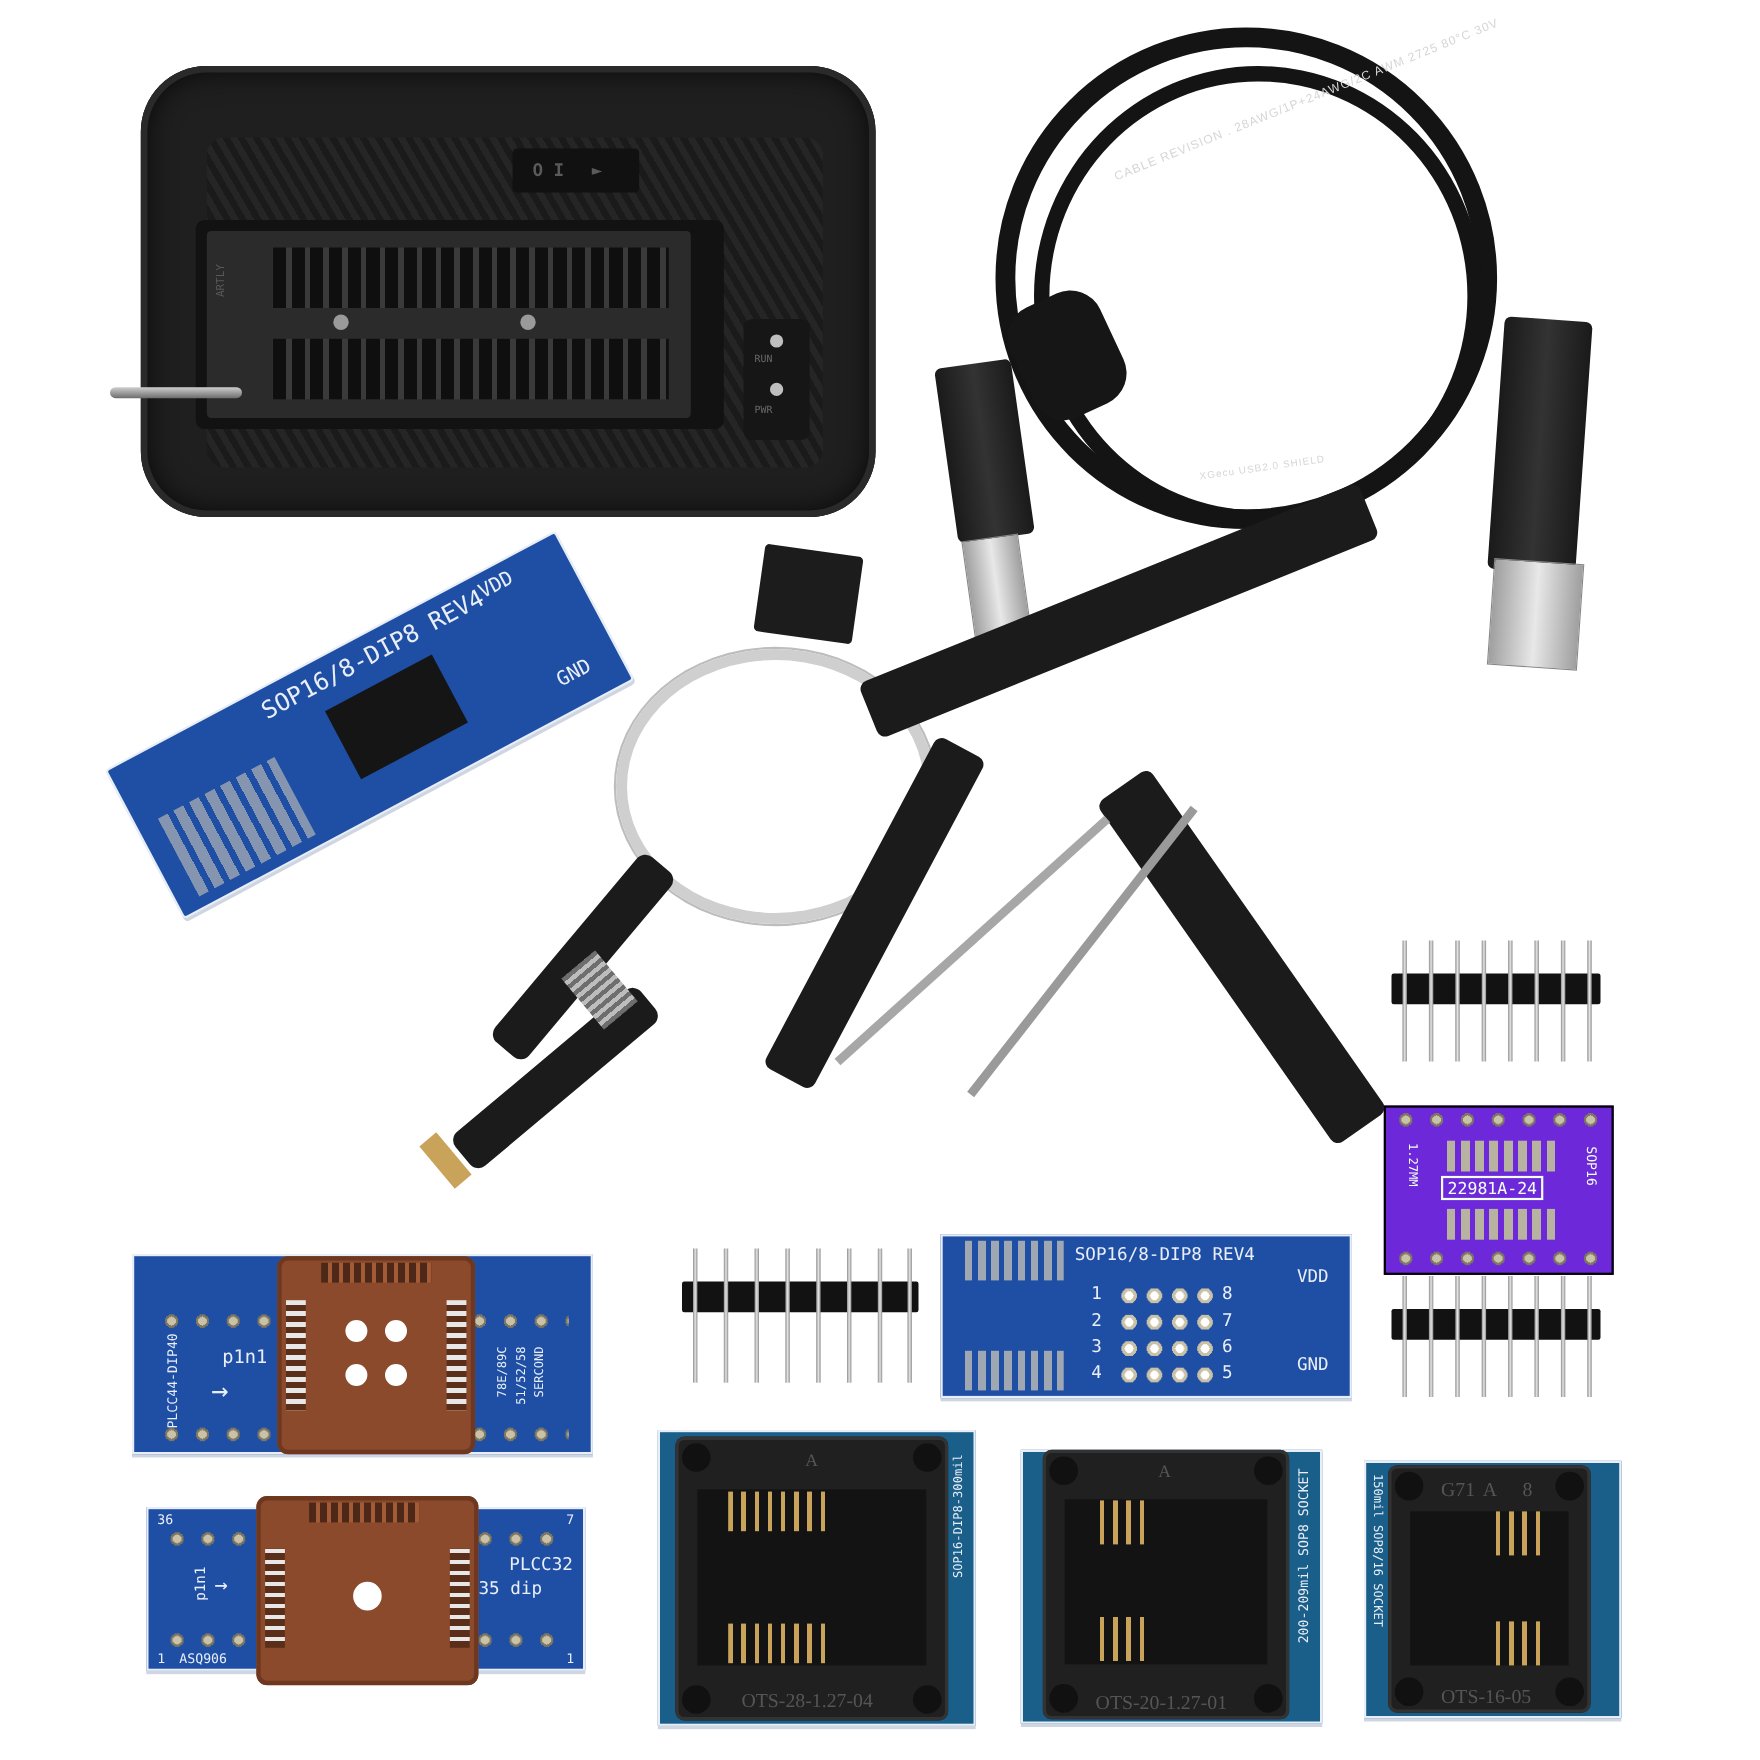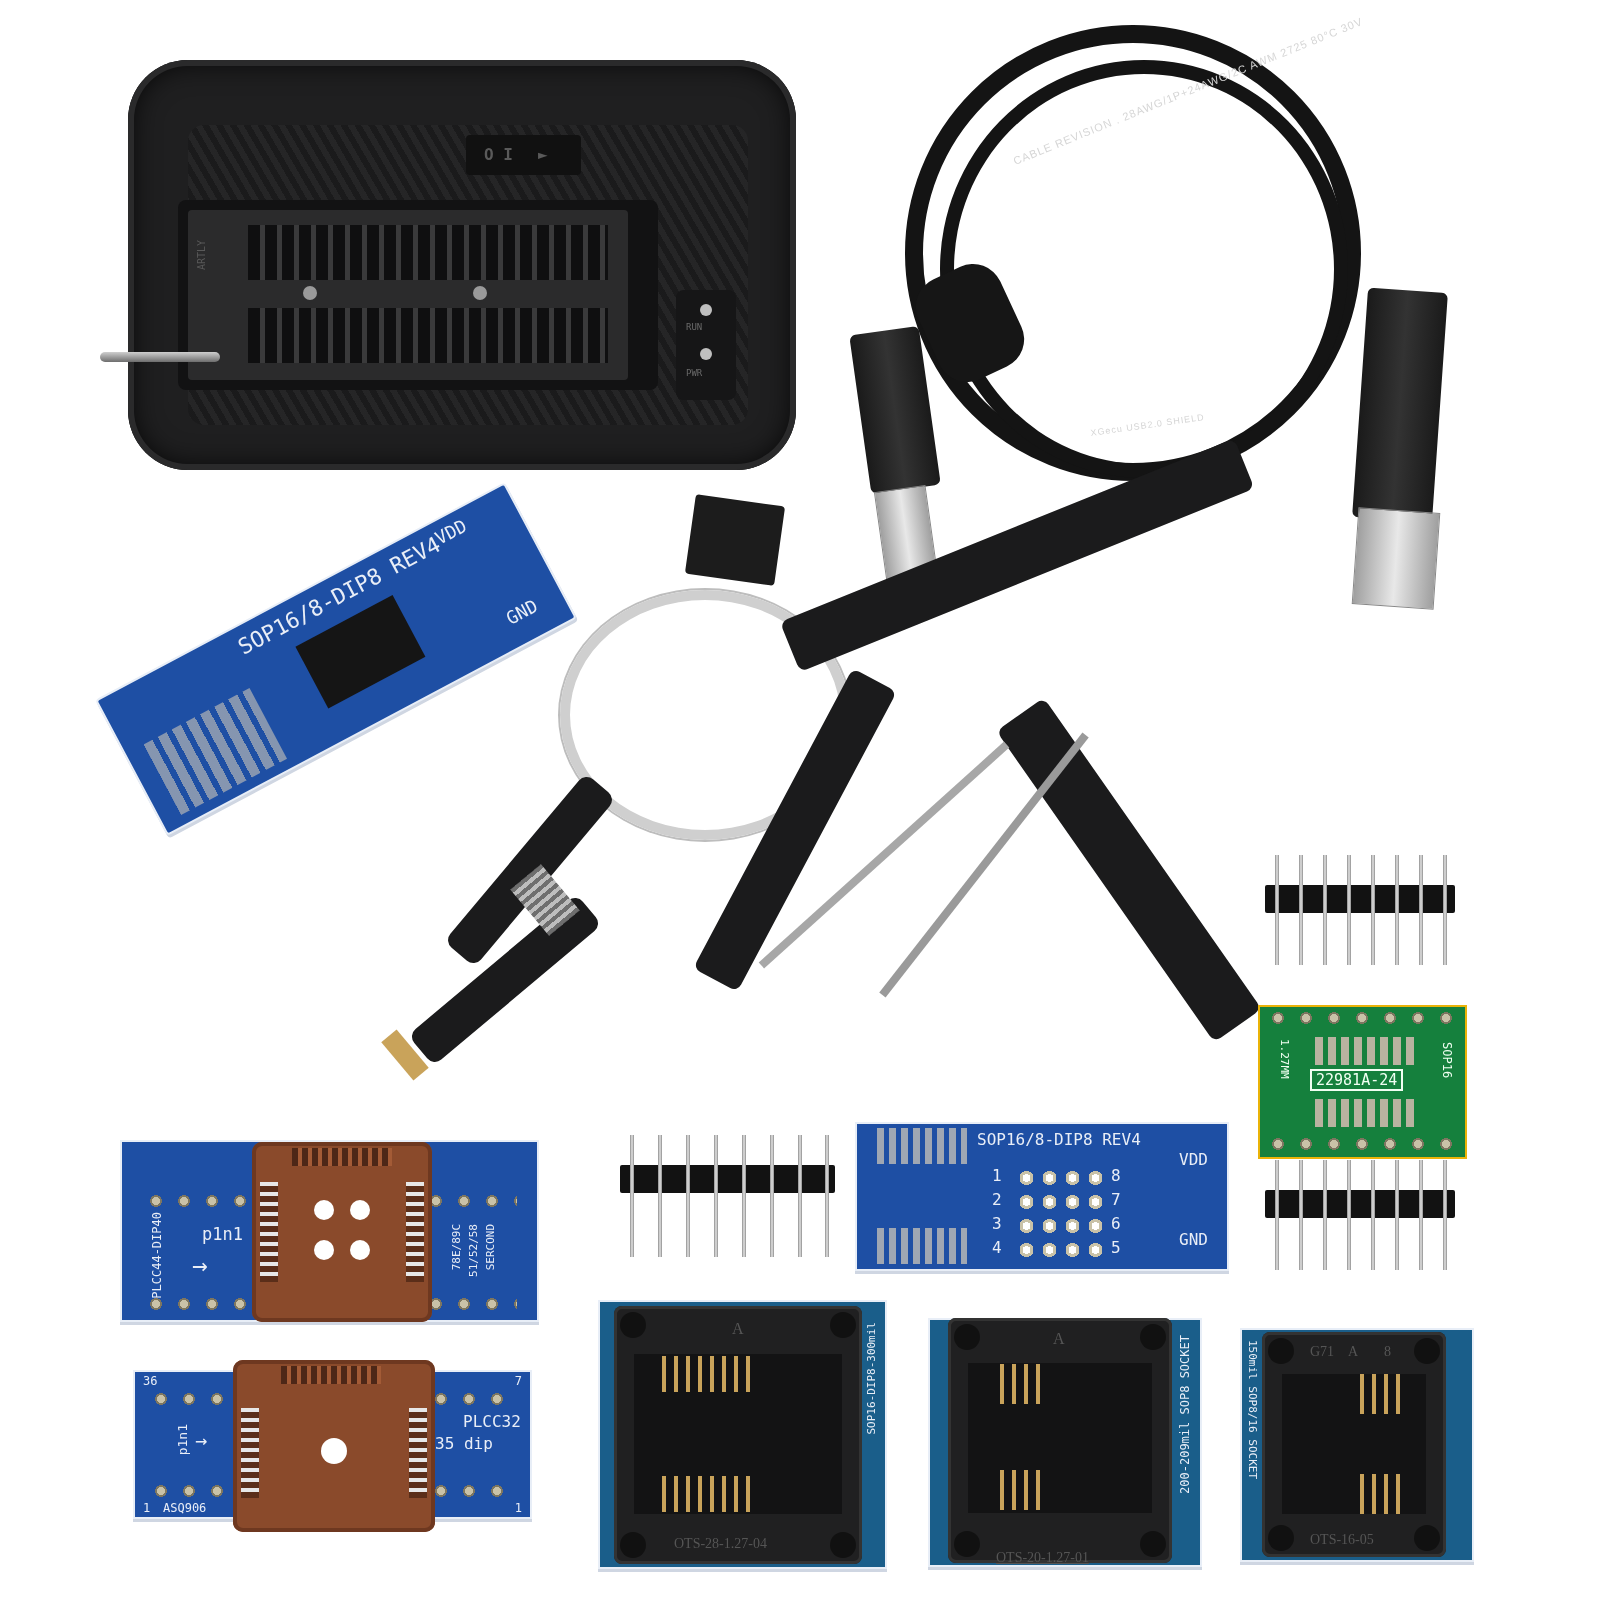--- a/index.html
+++ b/index.html
@@ -31,31 +31,31 @@
   .usb-metal{background:linear-gradient(90deg,#9f9f9f,#e8e8e8,#9f9f9f);border:1px solid #888;}
 
   
   .pcb-blue{background:#1e4fa4;border:2px solid #e8eef7;box-shadow:0 3px 0 #cfd6e2;}
   .pcb-text{color:#e9eef7;font-family:"DejaVu Sans Mono",monospace;white-space:nowrap;}
   .pad-row{position:absolute;height:14px;background:radial-gradient(circle,#c9c2a8 0 4px,#7d7660 4px 6px,transparent 6px) repeat-x;background-size:28px 14px;}
   .plcc{background:#8a4a2b;border-radius:10px;box-shadow:inset 0 0 0 4px #6e3820;}
   .plcc .hole{position:absolute;background:#fff;border-radius:50%;}
   .plcc .contacts-l,.plcc .contacts-r{position:absolute;width:18px;background:repeating-linear-gradient(#e7e7e7 0 4px,#5b2e19 4px 10px);}
   .plcc .contacts-t{position:absolute;height:18px;background:repeating-linear-gradient(90deg,#4d2717 0 6px,#a35b36 6px 10px);}
-  .pcb-green{background:#15803d;border:2px solid #eab308;}
+  .pcb-green{background:#6d28d9;border:2px solid #000000;}
   .pcb-green .pcb-text{color:#f0fff2;}
   .pin-header{position:absolute;}
   .pin-header .bar{position:absolute;top:22px;height:28px;background:#121212;border-radius:2px;}
   .pin-header .pin{position:absolute;width:4px;background:linear-gradient(90deg,#8d8d8d,#e3e3e3,#8d8d8d);}
   
   .socket{background:#202021;border-radius:8px;box-shadow:inset 0 0 0 3px #333;}
   .socket .cavity{position:absolute;background:#131314;}
   .socket .gold{position:absolute;background:repeating-linear-gradient(90deg,#c9a35a 0 4px,transparent 4px 12px);}
   .socket .corner{position:absolute;width:26px;height:26px;border-radius:50%;background:#111;}
-  .socket .stamp{position:absolute;color:#555;font-size:14px;font-family:"Liberation Serif",serif;}
+  .socket .stamp{position:absolute;color:#555;font-size:18px;font-family:"Liberation Serif",serif;}
   
   .black-plastic{background:#1b1b1c;}
   .ribbon{border:10px solid #cfcfcf;border-radius:50%;box-shadow:0 0 0 2px #bdbdbd;}
 </style>
 </head>
 <body>
 
 <div class="abs programmer">
   <div class="texture"></div>
   <div class="power-switch">
@@ -237,21 +237,21 @@
   <span class="abs pcb-text" style="left:248px;top:15px;font-size:12px;writing-mode:vertical-rl;transform:rotate(180deg);">200-209mil SOP8 SOCKET</span>
   <div class="abs socket" style="left:18px;top:-2px;width:224px;height:245px;">
     <div class="corner" style="left:6px;top:6px"></div>
     <div class="corner" style="right:6px;top:6px"></div>
     <div class="corner" style="left:6px;bottom:6px"></div>
     <div class="corner" style="right:6px;bottom:6px"></div>
     <span class="stamp" style="left:105px;top:12px;font-size:16px;">A</span>
     <div class="cavity" style="left:20px;top:45px;width:184px;height:150px;"></div>
     <div class="gold" style="left:52px;top:46px;width:48px;height:40px;"></div>
     <div class="gold" style="left:52px;top:152px;width:48px;height:40px;"></div>
-    <span class="stamp" style="left:48px;top:232px;text-decoration:underline;">OTS-20-1.27-01</span>
+    <span class="stamp" style="left:48px;top:220px;">OTS-20-1.27-01</span>
   </div>
 </div>
 
 <div class="abs pcb-blue" style="left:1240px;top:1328px;width:230px;height:230px;background:#1a5e8a;">
   <span class="abs pcb-text" style="left:4px;top:10px;font-size:11px;writing-mode:vertical-rl;">150mil SOP8/16 SOCKET</span>
   <div class="abs socket" style="left:20px;top:2px;width:184px;height:225px;">
     <div class="corner" style="left:6px;top:6px"></div>
     <div class="corner" style="right:6px;top:6px"></div>
     <div class="corner" style="left:6px;bottom:6px"></div>
     <div class="corner" style="right:6px;bottom:6px"></div>

